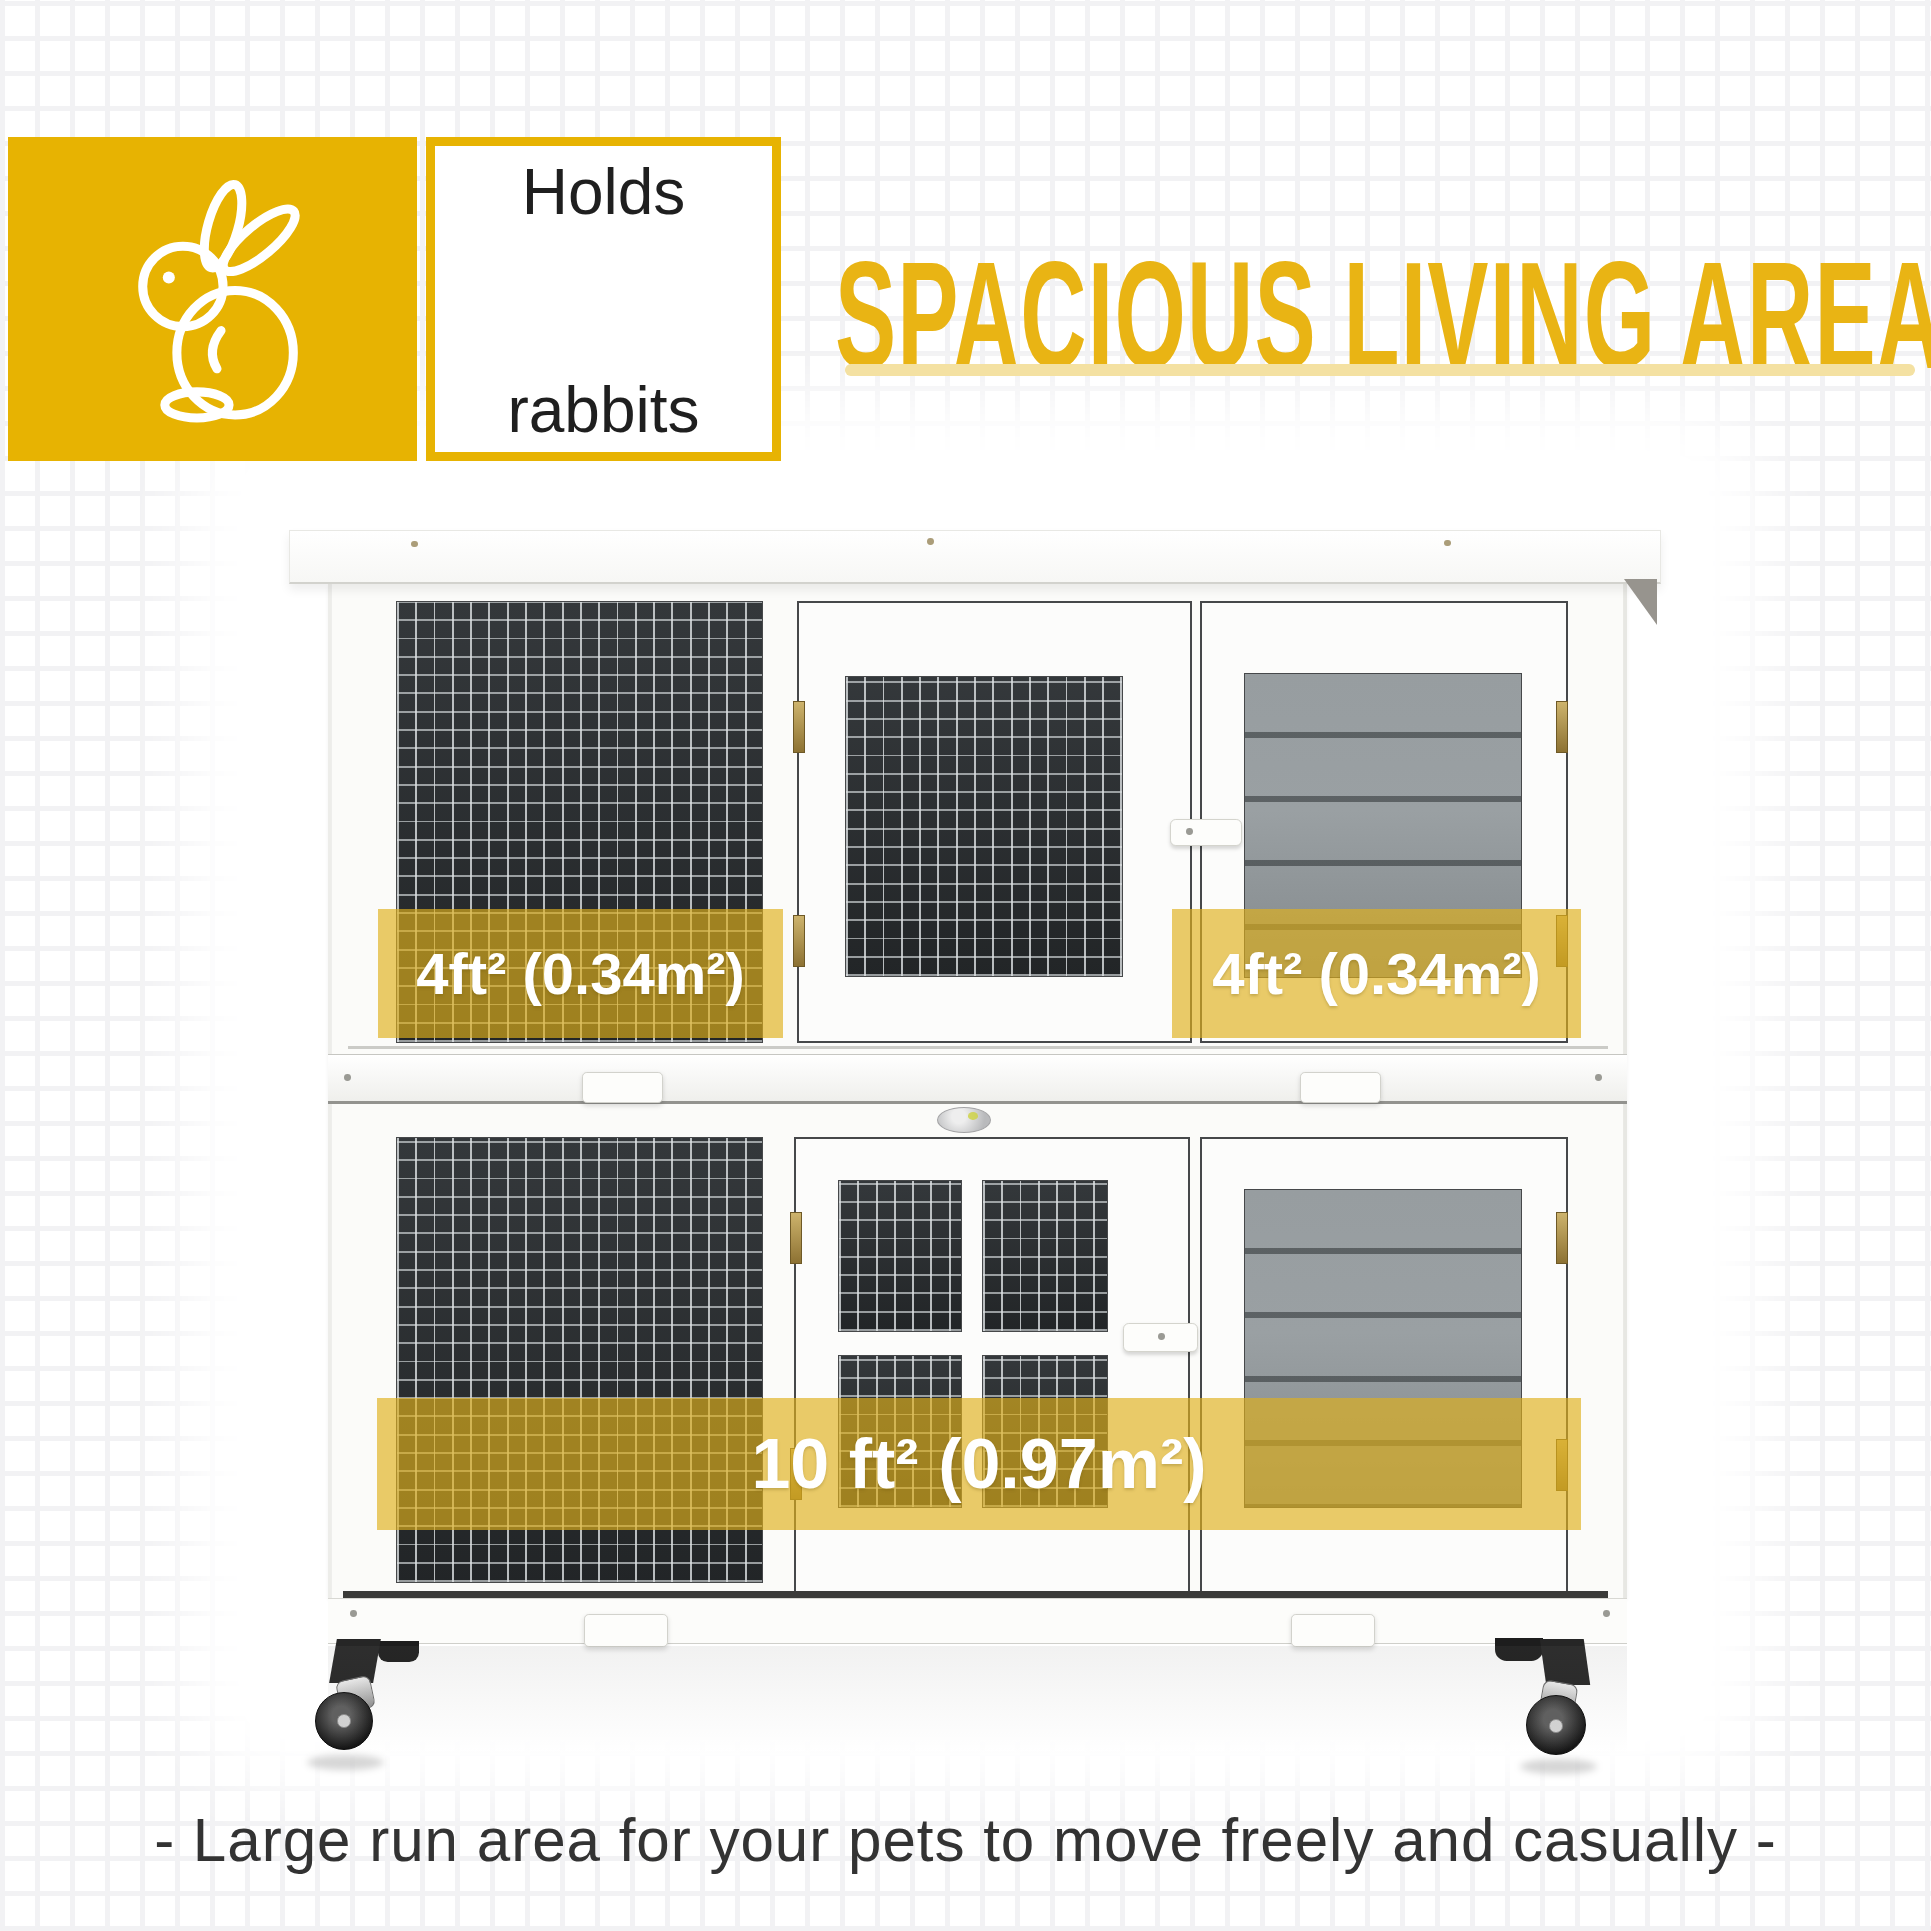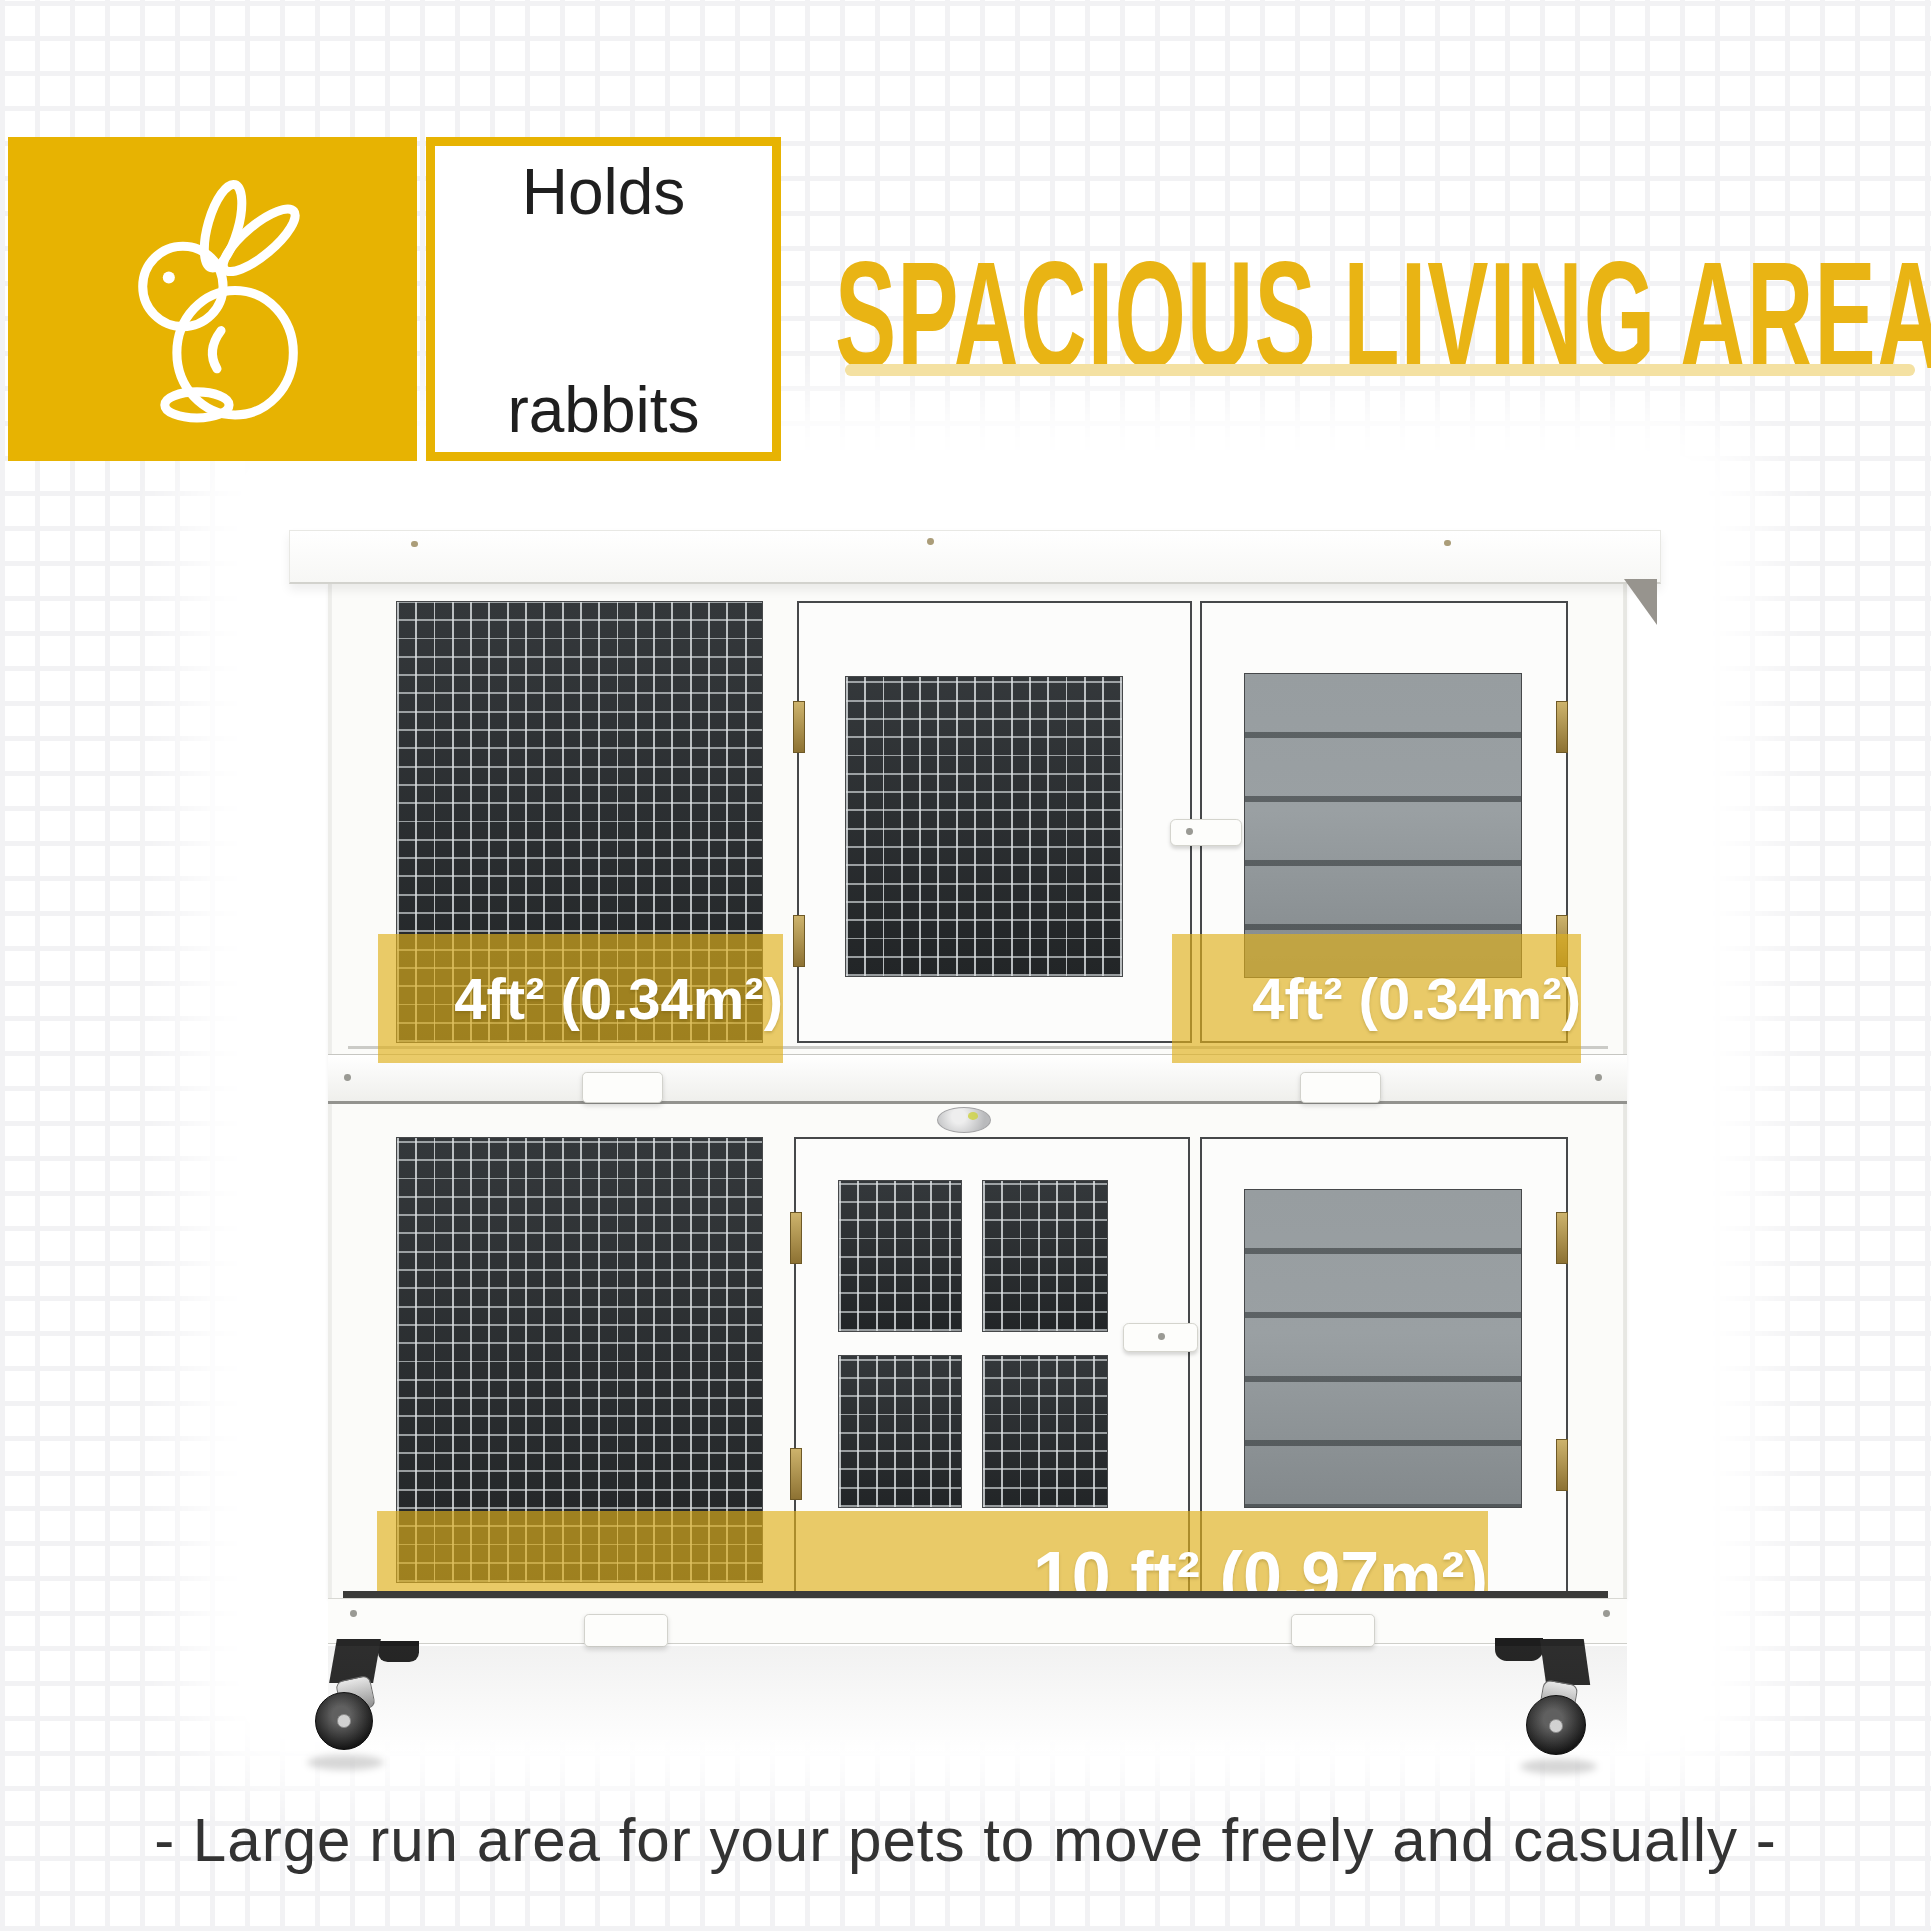--- a/index.html
+++ b/index.html
@@ -46,21 +46,21 @@
     border-top:1.9px solid #c6c6c2;border-bottom:3.9px solid #93938f;box-sizing:border-box;}
   .divider-line{left:348px;top:1046px;width:1260px;height:2.9px;background:#cbcbc7;}
   .handle{background:#fdfdfb;border:1px solid #d2d2cc;border-radius:4.8px;box-shadow:0 2.9px 4.8px rgba(0,0,0,0.14);}
   .logo-badge{left:937px;top:1107px;width:54px;height:26px;border-radius:50%;
     background:radial-gradient(circle at 40% 35%,#eeeeee 20%,#b9babc 75%);border:1px solid #a3a3a5;box-sizing:border-box;}
   .logo-dot{left:968px;top:1112px;width:9.7px;height:7.7px;border-radius:50%;background:#cdd23e;opacity:.8;}
   .underline-dark{left:343px;top:1591px;width:1265px;height:6.8px;background:#3b3b39;}
   .base-board{left:328px;top:1598px;width:1299px;height:46px;background:#fcfcfa;
     border-top:1.9px solid #d8d8d3;border-bottom:1.9px solid #cfcfca;box-sizing:border-box;}
   
-  .band{background:rgba(223,176,28,0.66);display:flex;align-items:center;justify-content:flex-end;margin-top:25px;}
+  .band{background:rgba(223,176,28,0.66);display:flex;align-items:center;justify-content:center;}
   .band-text{color:#ffffff;font-weight:bold;white-space:nowrap;text-shadow:0 1.9px 2.9px rgba(96,74,4,0.25);}
   
   .leg{background:#262626;}
   .fork{background:linear-gradient(180deg,#f0f0f0,#909090);border-radius:7.7px;border:1px solid #6d6d6d;box-sizing:border-box;}
   .wheel{border-radius:50%;background:radial-gradient(circle at 45% 40%,#5f5f5f 20%,#161616 72%);border:1.9px solid #0c0c0c;box-sizing:border-box;}
   .hub{border-radius:50%;background:#d4d4d4;border:1px solid #8a8a8a;box-sizing:border-box;}
   .wheel-shadow{height:15.4px;border-radius:50%;background:rgba(0,0,0,0.16);filter:blur(3.9px);}
   .reflection{left:328px;top:1646px;width:1299px;height:145px;
     background:linear-gradient(180deg,rgba(120,120,118,0.10),rgba(255,255,255,0) 75%);}
   
@@ -146,21 +146,21 @@
   <div class="abs hinge" style="left:1556px;top:1439px;"></div>
   <div class="abs latch-bar" style="left:1123px;top:1323px;width:73px;height:27px;"></div>
   <div class="abs screw" style="left:1158px;top:1333px;background:#9a9a94;"></div>
 
   <div class="abs band" style="left:378px;top:909px;width:405px;height:129px;">
     <span class="band-text" style="font-size:58px;">4ft² (0.34m²)</span>
   </div>
   <div class="abs band" style="left:1172px;top:909px;width:409px;height:129px;">
     <span class="band-text" style="font-size:58px;">4ft² (0.34m²)</span>
   </div>
-  <div class="abs band" style="left:377px;top:1486px;width:1111px;height:132px;">
+  <div class="abs band" style="left:377px;top:1398px;width:1204px;height:132px;">
     <span class="band-text" style="font-size:70px;">10 ft² (0.97m²)</span>
   </div>
 
   <div class="abs underline-dark"></div>
   <div class="abs base-board"></div>
   <div class="abs handle" style="left:584px;top:1614px;width:82px;height:31px;"></div>
   <div class="abs handle" style="left:1291px;top:1614px;width:82px;height:31px;"></div>
   <div class="abs screw" style="left:350px;top:1610px;background:#9a9a94;"></div>
   <div class="abs screw" style="left:1603px;top:1610px;background:#9a9a94;"></div>
 

